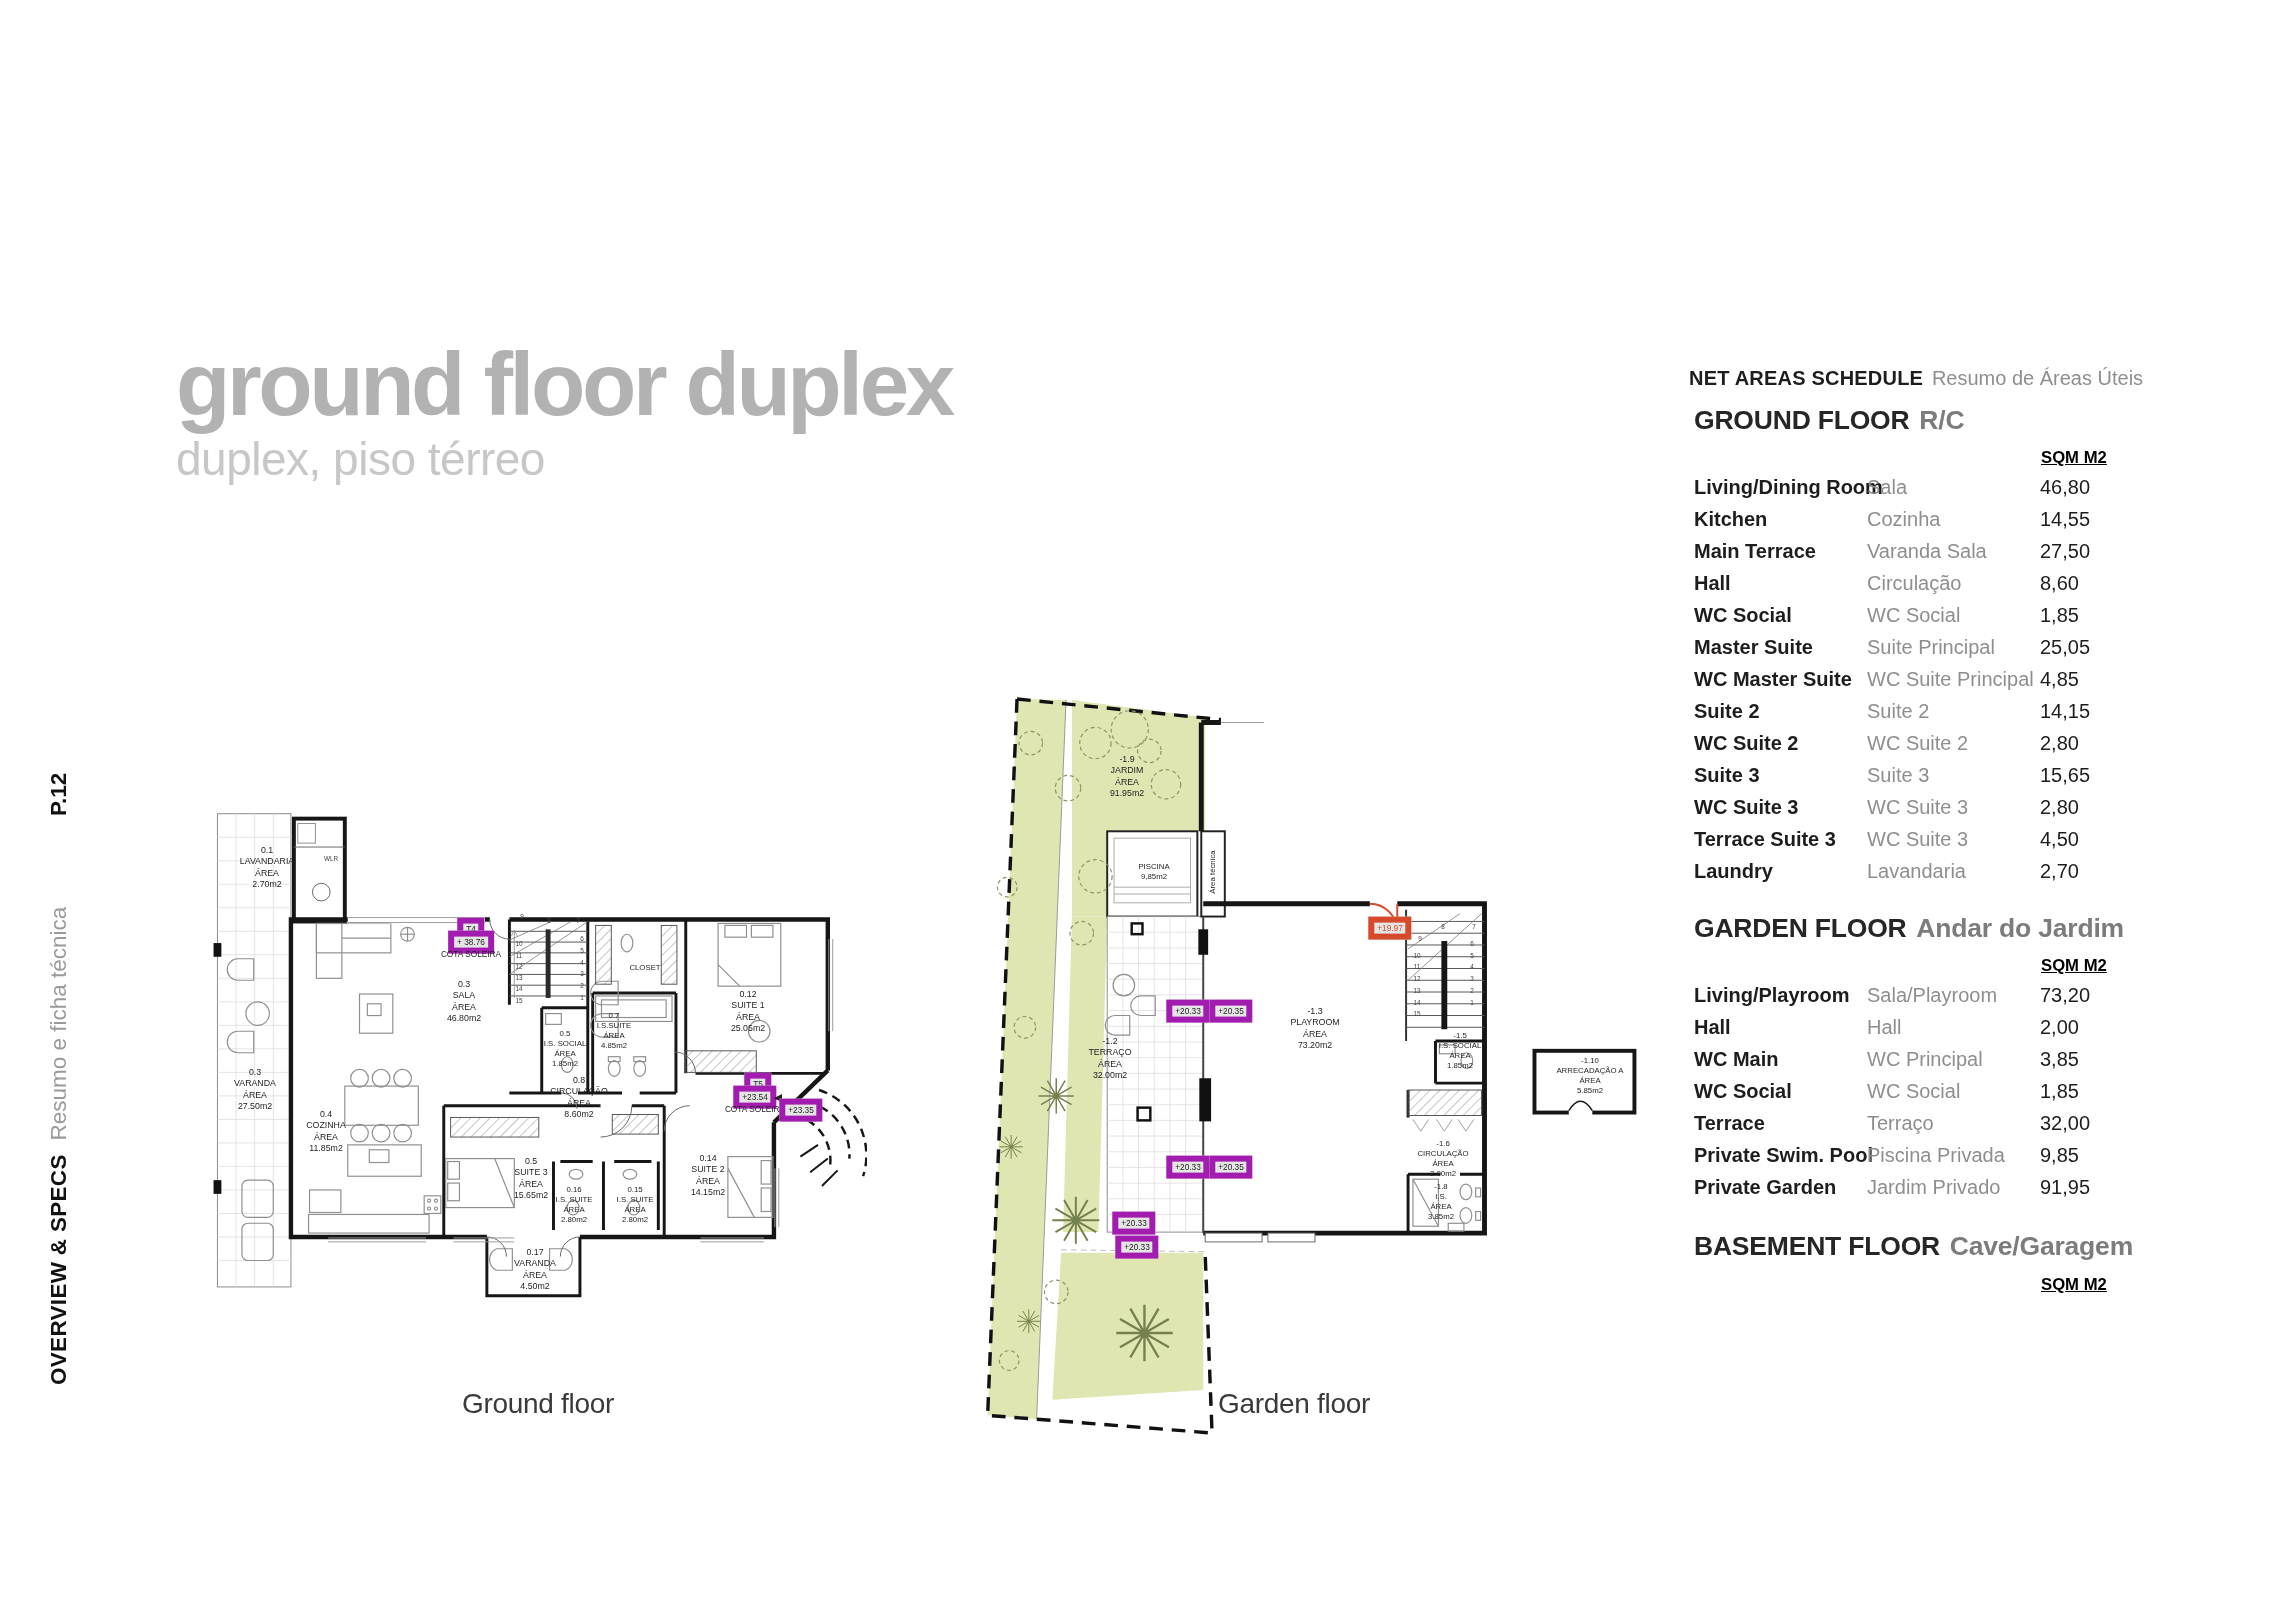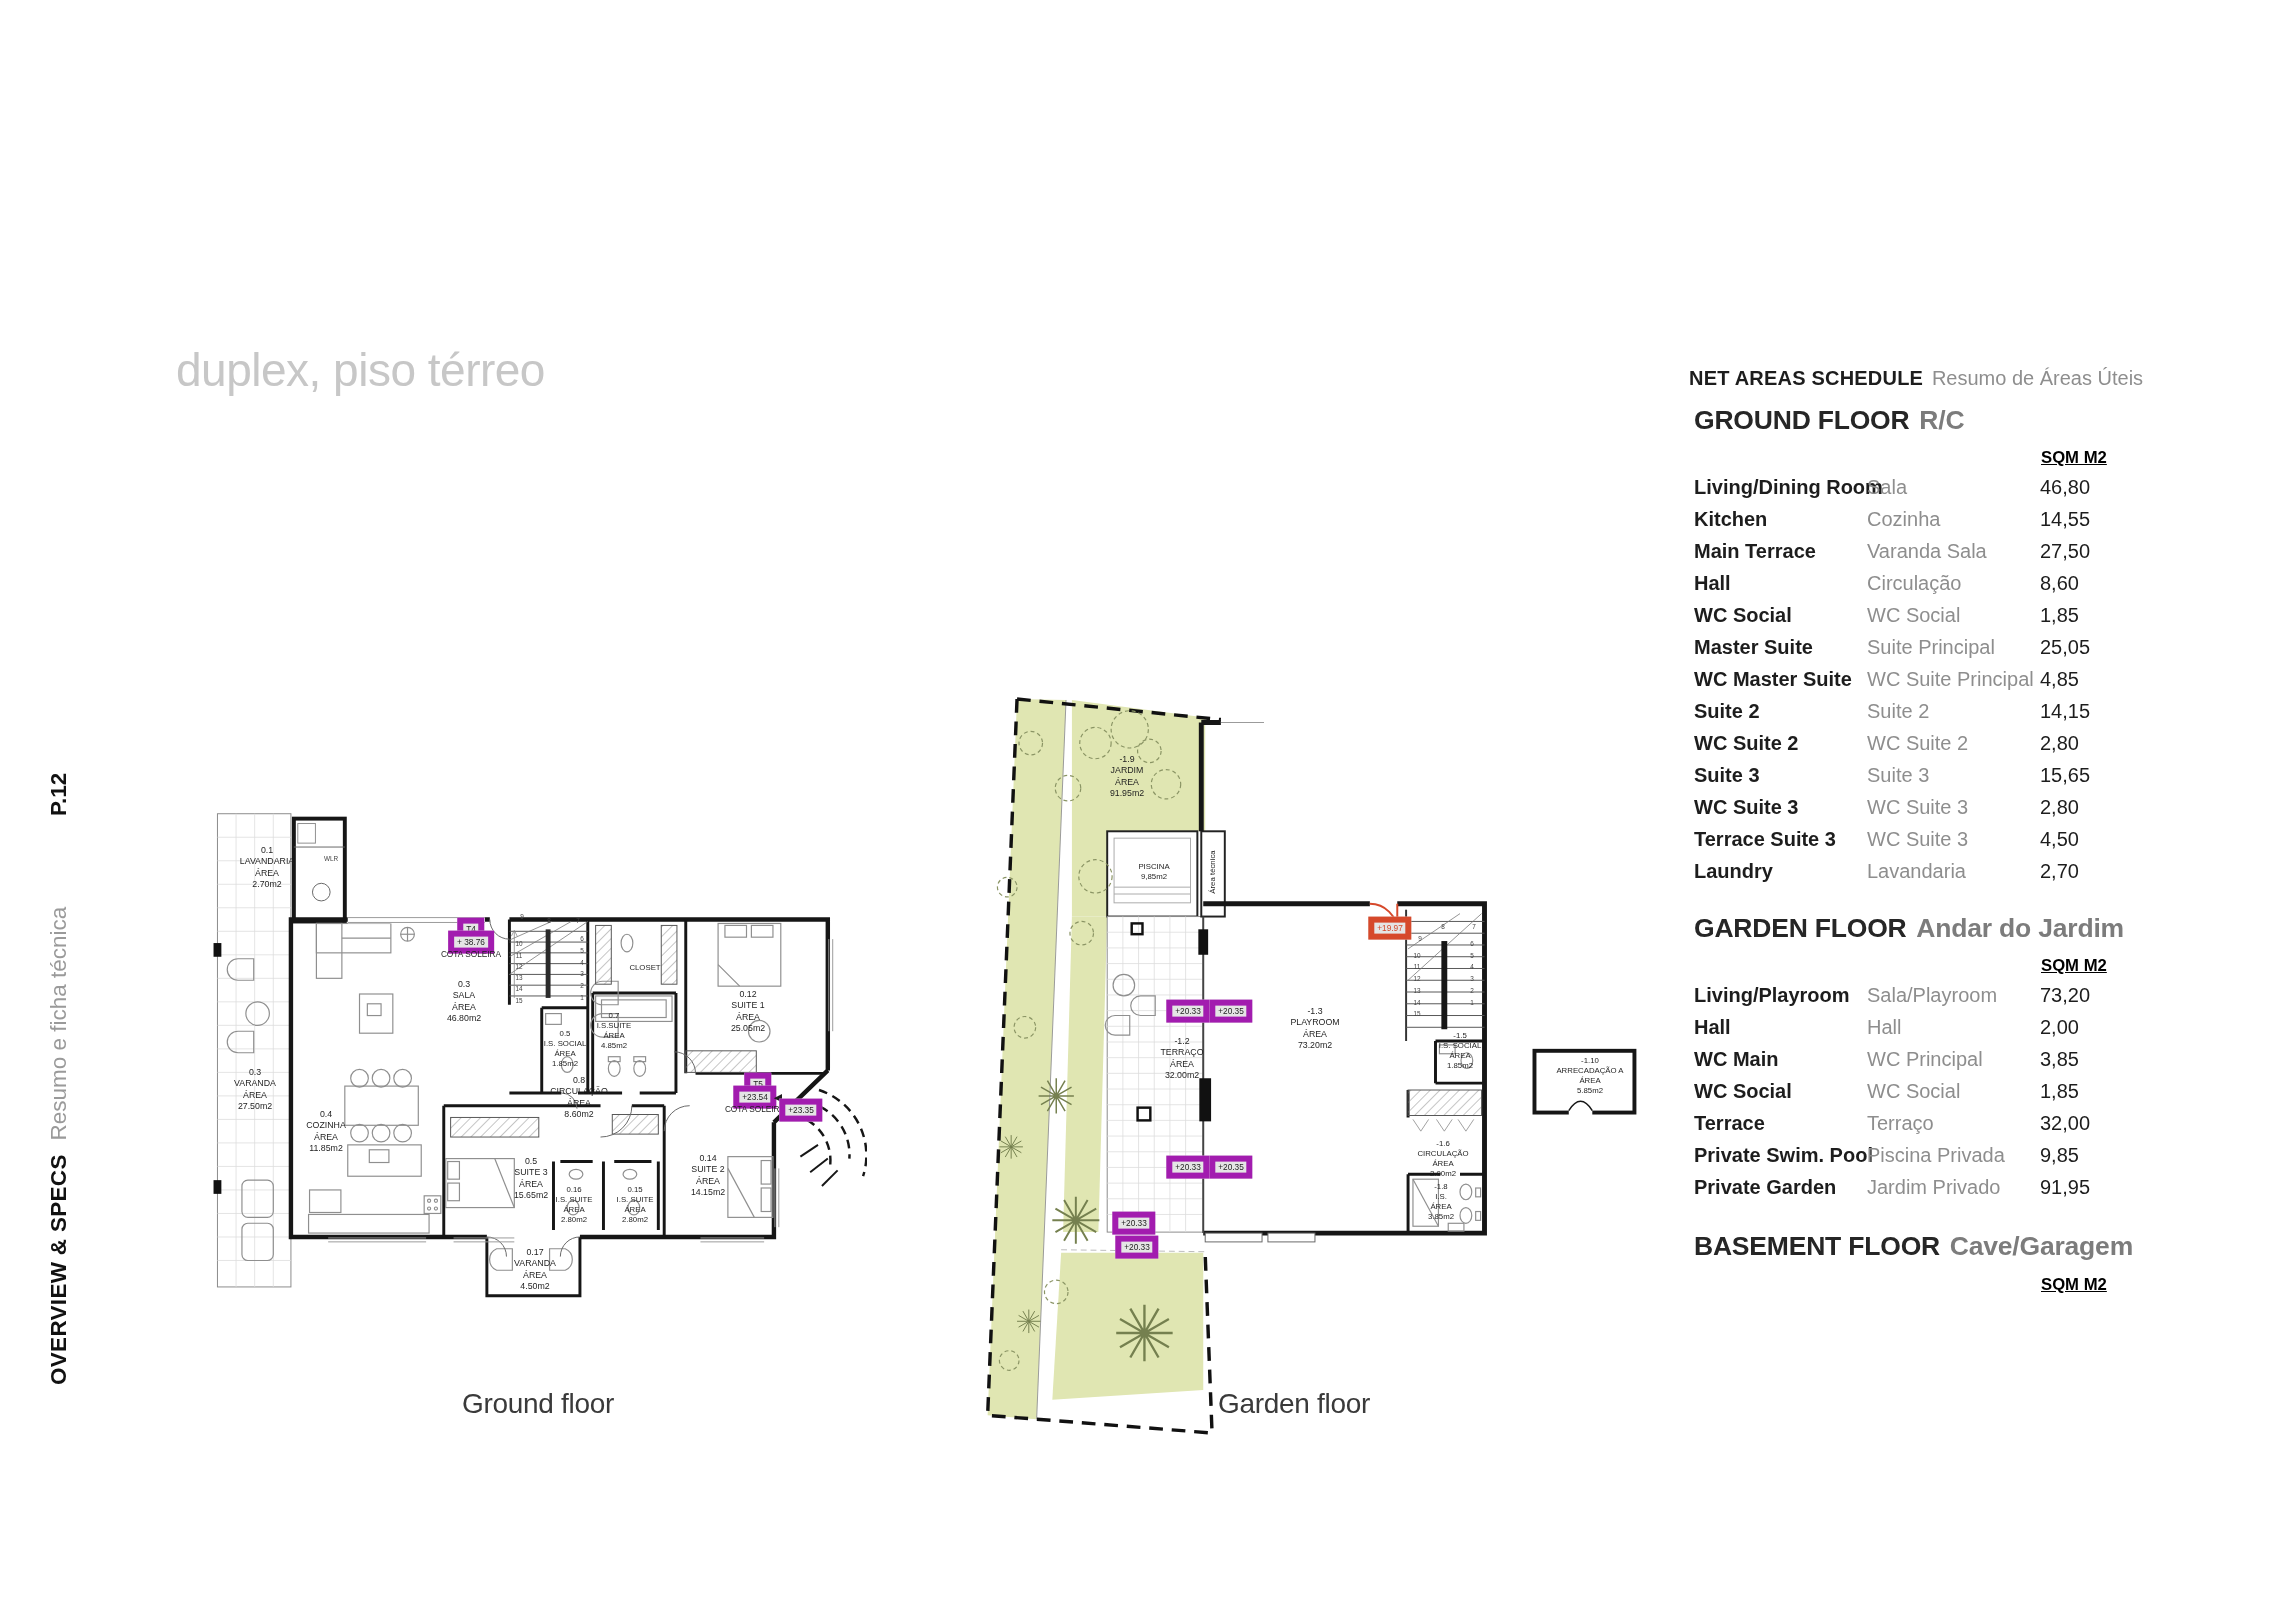--- a/index.html
+++ b/index.html
@@ -44,20 +44,21 @@
   .mk.red{color:#d6492b;border-color:#d6492b;}
   .mk.tri{border:none;background:transparent;font-size:10.8px;}
   .plan-caption{position:absolute;transform:translateX(-50%);font-size:28px;color:#3a3a3a;letter-spacing:-0.3px;}
 </style>
 </head>
 <body>
 
 <div class="stage">
 
   <div class="title-block">
+    <h1>ground floor duplex</h1>
     <div class="subtitle">duplex, piso térreo</div>
   </div>
 
   <div class="vtext v-page">P.12</div>
   <div class="vtext v-overview">
     <b>OVERVIEW &amp; SPECS</b><span>Resumo e ficha técnica</span>
   </div>
 
   <svg class="plan" style="left:191px;top:737px" width="676" height="659" viewBox="0 0 690 672">
     <defs>
@@ -385,21 +386,21 @@
     </div>
   <div class="overlay">
 
   <div class="pl" style="left: 1127px; top: 777px;">-1.9
 JARDIM
 ÁREA
 91.95m2</div>
       <div class="pl sm" style="left: 1154px; top: 872px;">PISCINA
 9,85m2</div>
       <div class="pl vert" style="left: 1213px; top: 872px;">Área técnica</div>
-      <div class="pl" style="left: 1182px; top: 1059px;">-1.2
+      <div class="pl" style="left: 1110px; top: 1059px;">-1.2
 TERRAÇO
 ÁREA
 32.00m2</div>
       <div class="pl" style="left: 1315px; top: 1029px;">-1.3
 PLAYROOM
 ÁREA
 73.20m2</div>
       <div class="pl sm" style="left: 1460px; top: 1051px;">-1.5
 I.S. SOCIAL
 ÁREA

